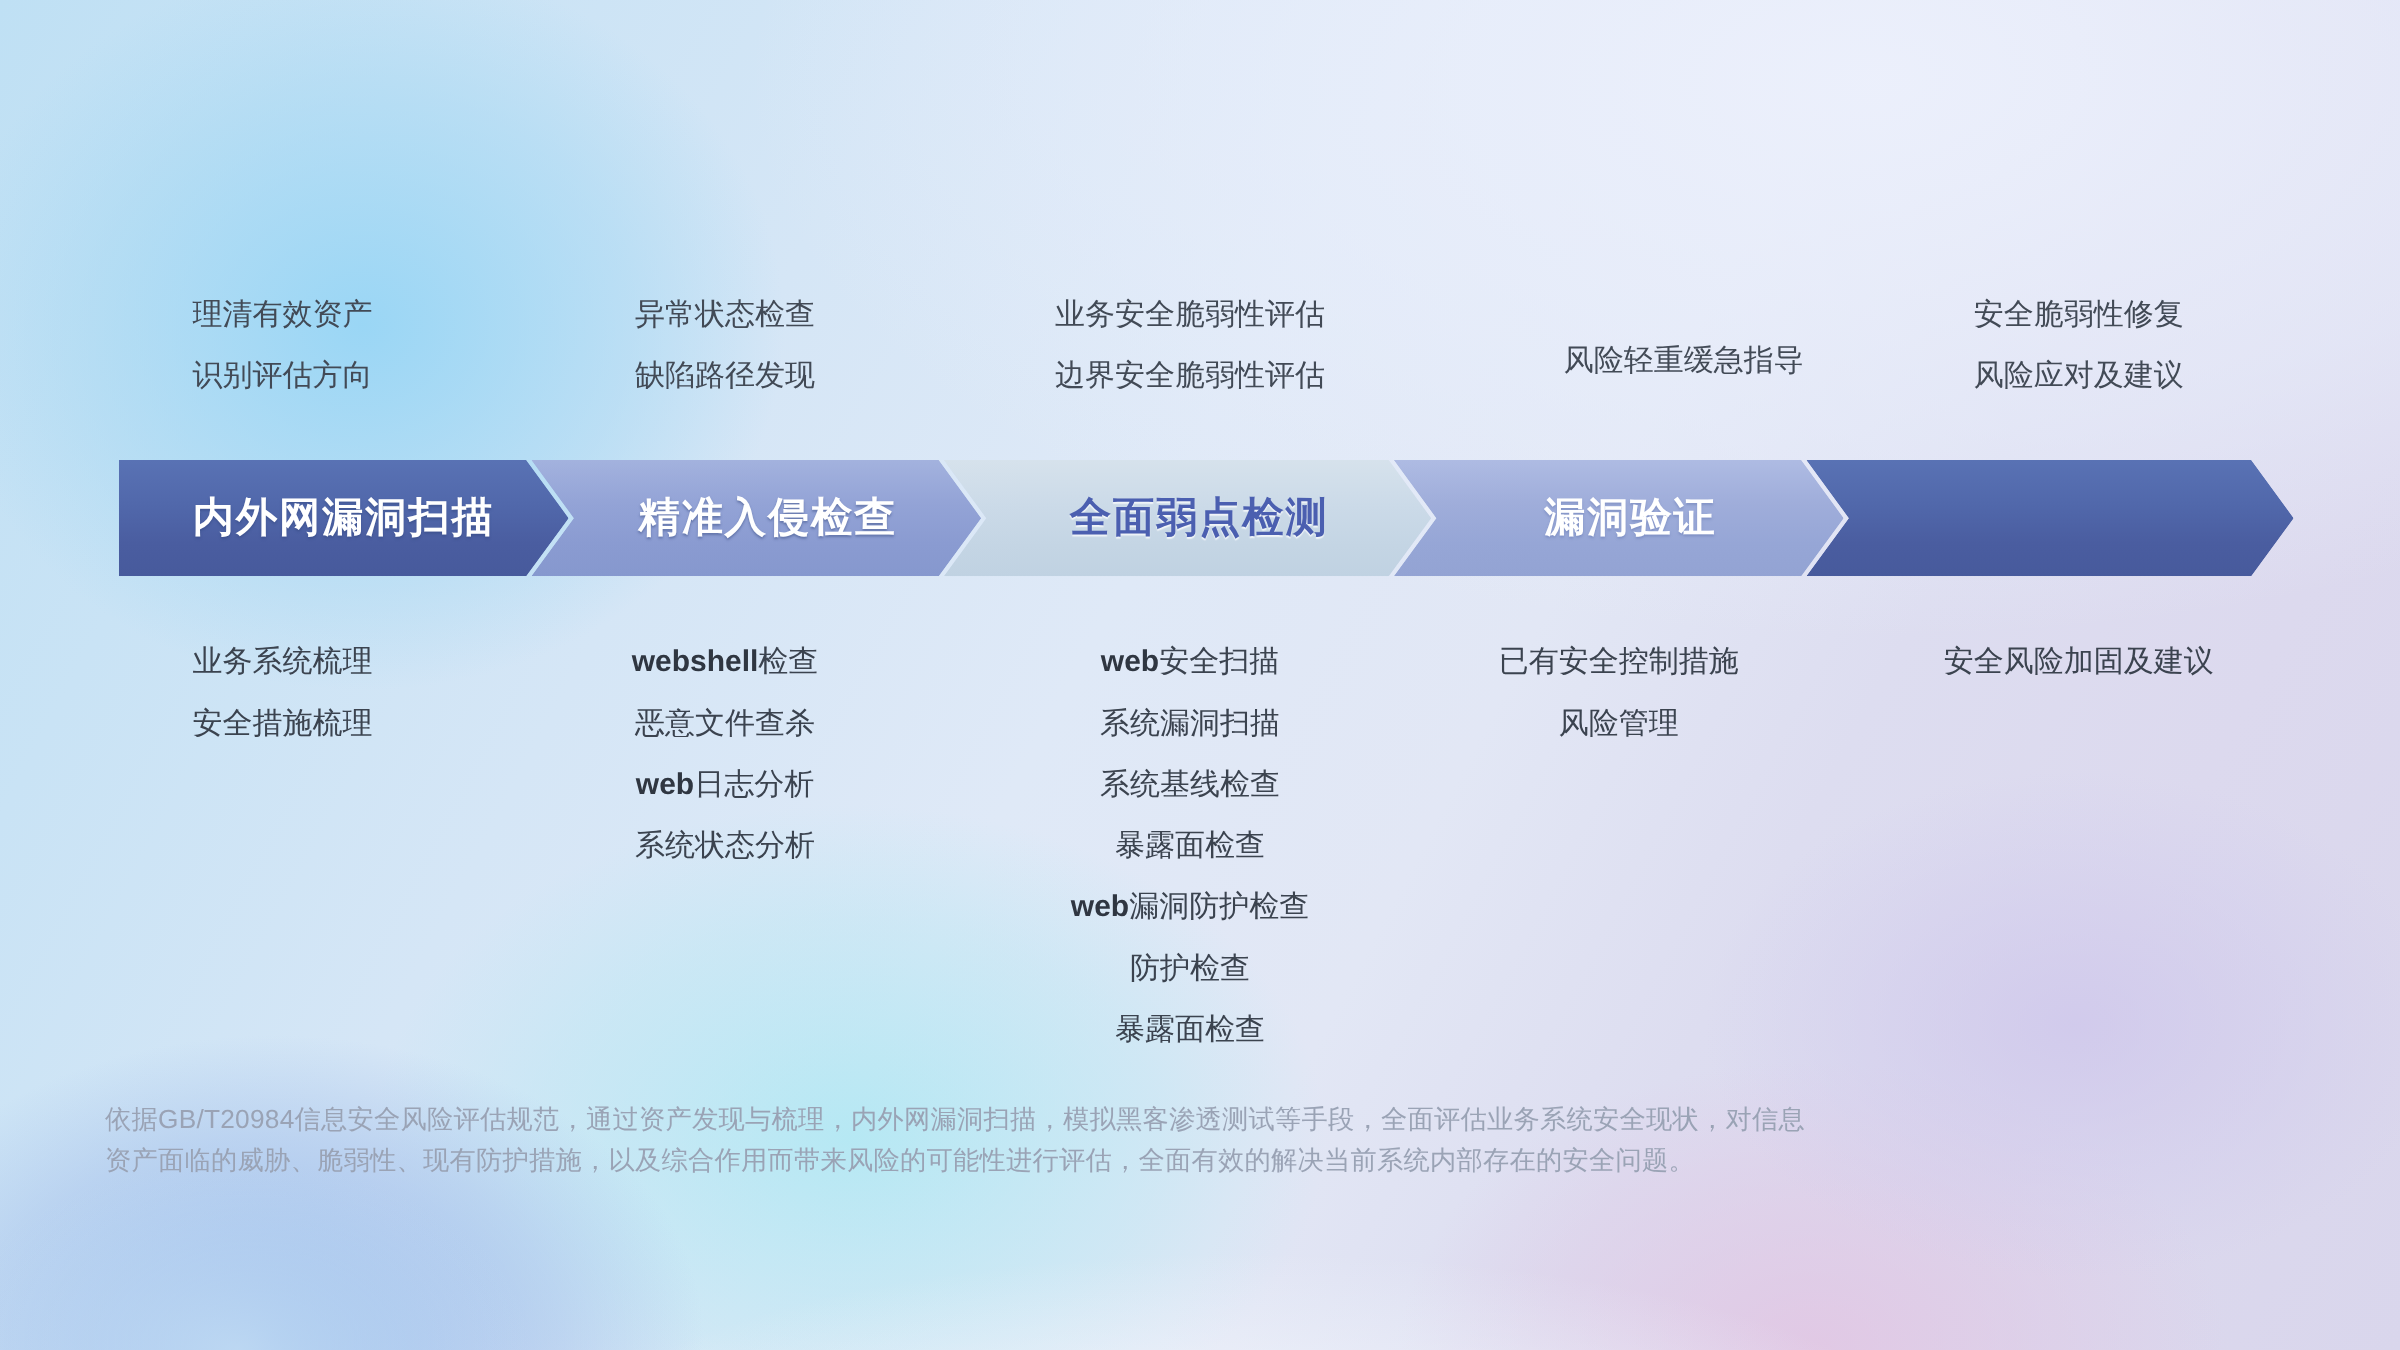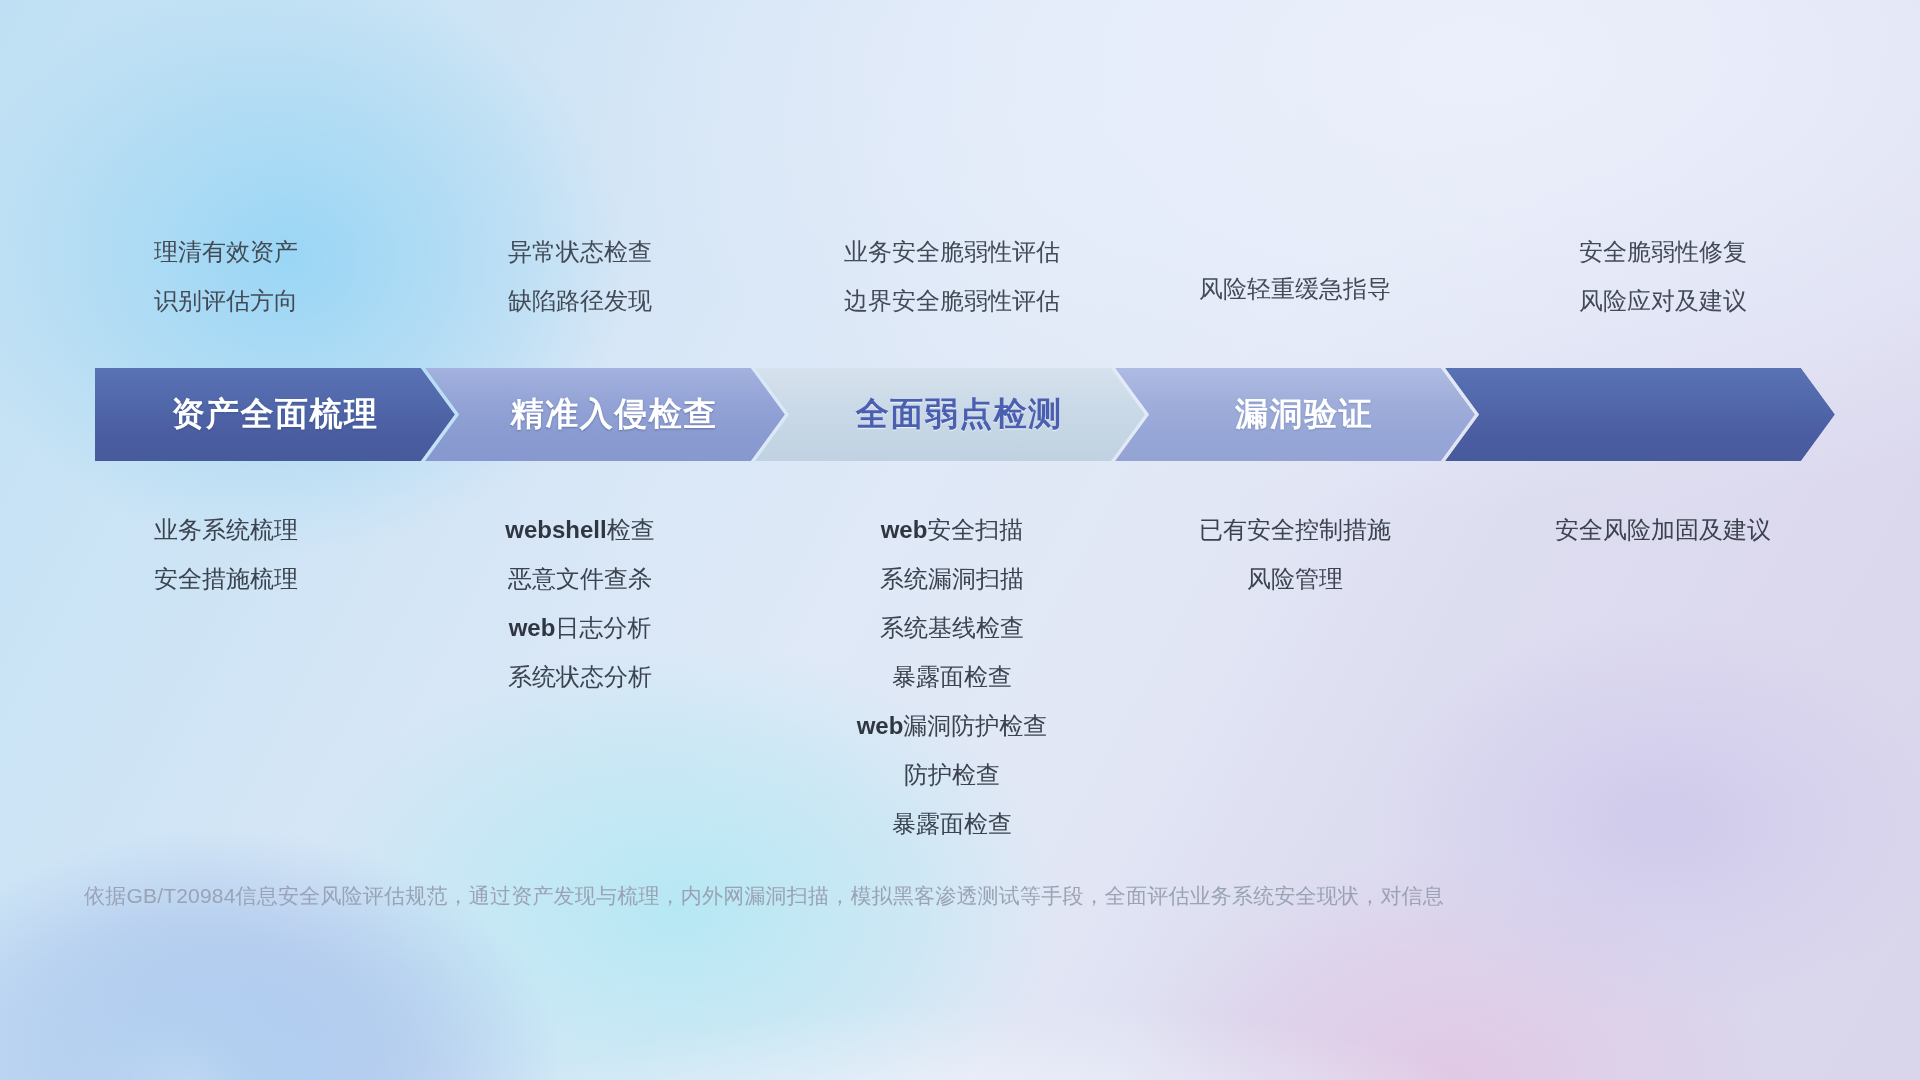--- a/index.html
+++ b/index.html
@@ -114,35 +114,35 @@
     <div class="ln">识别评估方向</div>
   </div>
   <div class="colgroup top" id="top-1" style="left: 280px; top: 240px; width: 600px;">
     <div class="ln">异常状态检查</div>
     <div class="ln">缺陷路径发现</div>
   </div>
   <div class="colgroup top" id="top-2" style="left: 652px; top: 240px; width: 600px;">
     <div class="ln">业务安全脆弱性评估</div>
     <div class="ln">边界安全脆弱性评估</div>
   </div>
-  <div class="colgroup top" id="top-3" style="left: 995px; top: 277px; width: 600px;">
+  <div class="colgroup top" id="top-3" style="left: 1047px; top: 277px; width: 600px;">
     <div class="ln">风险轻重缓急指导</div>
   </div>
   <div class="colgroup top" id="top-4" style="left: 1363px; top: 240px; width: 600px;">
     <div class="ln">安全脆弱性修复</div>
     <div class="ln">风险应对及建议</div>
   </div>
 
   <div id="banner">
 
     <div class="seg" id="seg-0" style="left: 0px; width: 360px; z-index: 10;">
       <span class="shape" style="clip-path: polygon(0px 0px, 90.5556% 0px, 100% 50%, 90.5556% 100%, 0px 100%);">
           <i style="background: linear-gradient(rgb(89, 114, 180) 0%, rgb(81, 104, 171) 38%, rgb(74, 93, 160) 72%, rgb(71, 90, 156) 100%); clip-path: polygon(0px 0px, 90.5556% 0px, 100% 50%, 90.5556% 100%, 0px 100%);"></i>
         </span>
-      <span class="cap light">资产全面梳理</span>
+      <span class="cap light">内外网漏洞扫描</span>
     </div>
 
     <div class="seg" id="seg-1" style="left: 330px; width: 360px; z-index: 9;">
       <span class="shape" style="clip-path: polygon(0px 0px, 90.5556% 0px, 100% 50%, 90.5556% 100%, 0px 100%, 9.44444% 50%);">
           <i style="background: linear-gradient(rgb(163, 178, 222) 0%, rgb(147, 163, 214) 38%, rgb(138, 155, 209) 72%, rgb(134, 152, 206) 100%); clip-path: polygon(0px 0px, 90.5556% 0px, 100% 50%, 90.5556% 100%, 0px 100%, 9.44444% 50%);"></i>
         </span>
       <span class="cap light" style="padding-left: 18.7px;">精准入侵检查</span>
     </div>
 
     <div class="seg" id="seg-2" style="left: 660px; width: 390px; z-index: 8;">
@@ -189,15 +189,16 @@
   <div class="colgroup bot" id="bot-3" style="left: 995px; top: 518px; width: 600px;">
       <div class="ln">已有安全控制措施</div>
       <div class="ln">风险管理</div>
     </div>
   <div class="colgroup bot" id="bot-4" style="left: 1363px; top: 518px; width: 600px;">
       <div class="ln">安全风险加固及建议</div>
     </div>
 
   <div id="footer">
     <div>依据GB/T20984信息安全风险评估规范，通过资产发现与梳理，内外网漏洞扫描，模拟黑客渗透测试等手段，全面评估业务系统安全现状，对信息</div>
+    <div>资产面临的威胁、脆弱性、现有防护措施，以及综合作用而带来风险的可能性进行评估，全面有效的解决当前系统内部存在的安全问题。</div>
   </div>
 
 </div>
 
 </body></html>

